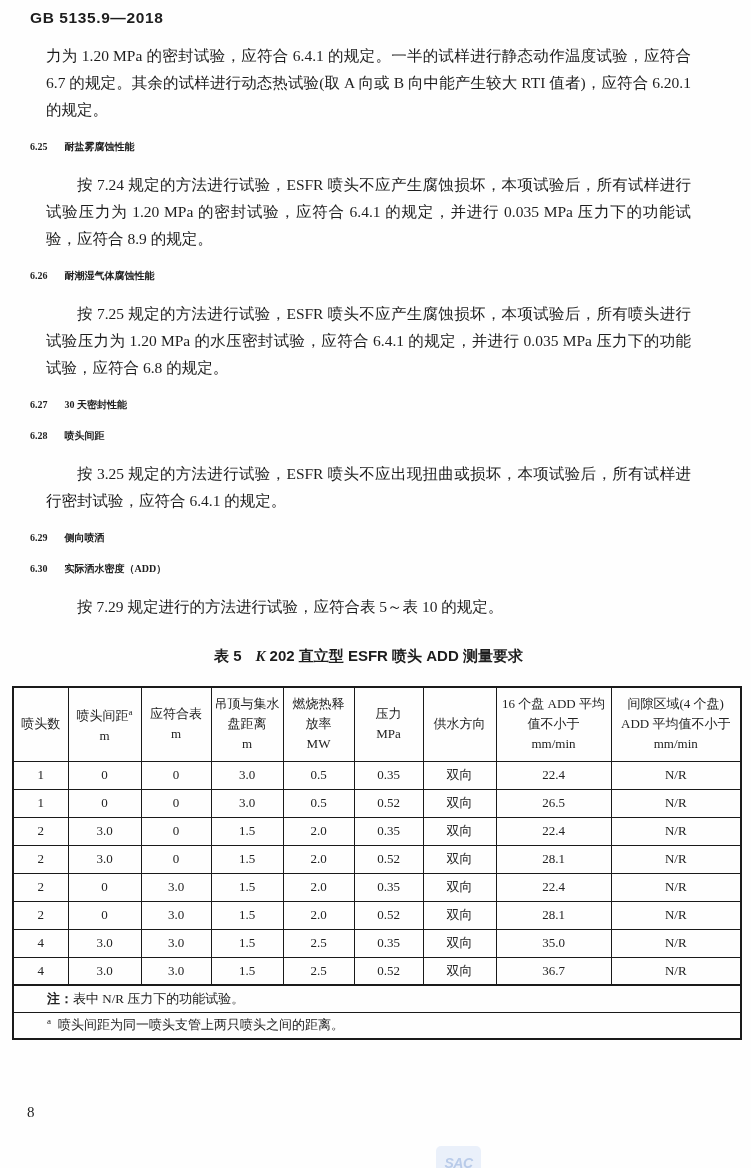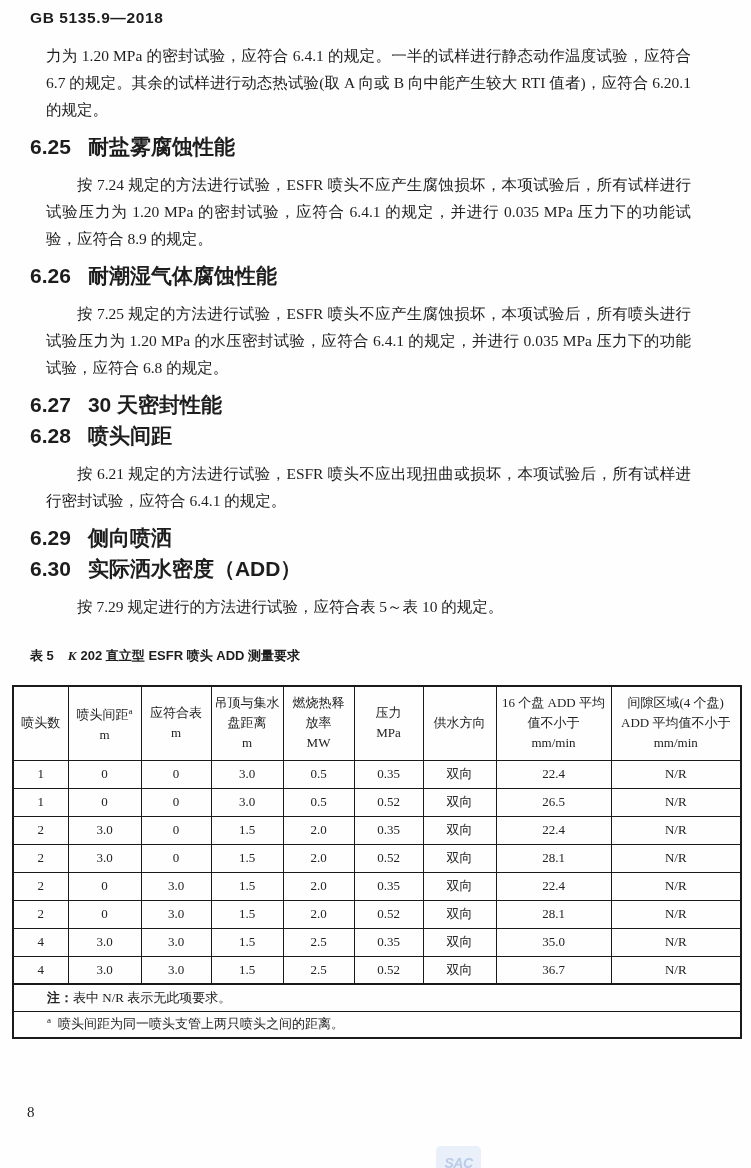--- a/index.html
+++ b/index.html
@@ -25,32 +25,33 @@
   }
 
   .para {
     line-height: 27px;
     text-align: justify;
     margin: 16px;
   }
   .para.indent { text-indent: 2em; }
 
   .sec-heading {
-    font-family: Liberation Sans, sans-serif;
-    font-size: 21px;
+    font-family: Liberation Serif, serif;
+    font-size: 10px;
     font-weight: bold;
     line-height: 16px;
     margin: 15px 0 13px 0;
   }
   .sec-heading .sec-num { margin-right: 17px; }
 
   .tbl-caption {
     font-family: "Liberation Sans", "DejaVu Sans", sans-serif;
-    font-size: 13px;
-    font-weight: bold;
+    font-size: 15px;
+    font-weight: bold;
+    text-align: center;
     margin: 27px 0 0 0;
     line-height: 17px;
   }
   .tbl-caption .cap-prefix { margin-right: 14px; }
   .tbl-caption .cap-k { font-family: "Liberation Serif", serif; font-style: italic; margin-right: 4px; }
 
   table.add-table {
     border-collapse: collapse;
     table-layout: fixed;
     width: 728px;
@@ -125,21 +126,21 @@
   </h3>
   <p class="para indent">按 7.25 规定的方法进行试验，ESFR 喷头不应产生腐蚀损坏，本项试验后，所有喷头进行试验压力为 1.20 MPa 的水压密封试验，应符合 6.4.1 的规定，并进行 0.035 MPa 压力下的功能试验，应符合 6.8 的规定。</p>
 
   <h3 class="sec-heading">
     <span class="sec-num">6.27</span><span>30 天密封性能</span>
   </h3>
 
   <h3 class="sec-heading">
     <span class="sec-num">6.28</span><span>喷头间距</span>
   </h3>
-  <p class="para indent">按 6.21 规定的方法进行试验，ESFR 喷头不应出现扭曲或损坏，本项试验后，所有试样进行密封试验，应符合 6.4.1 的规定。</p>
+  <p class="para indent">按 3.25 规定的方法进行试验，ESFR 喷头不应出现扭曲或损坏，本项试验后，所有试样进行密封试验，应符合 6.4.1 的规定。</p>
 
   <h3 class="sec-heading">
     <span class="sec-num">6.29</span><span>侧向喷洒</span>
   </h3>
 
   <h3 class="sec-heading">
     <span class="sec-num">6.30</span><span>实际洒水密度（ADD）</span>
   </h3>
   <p class="para indent">按 7.29 规定进行的方法进行试验，应符合表 5～表 10 的规定。</p>
 
@@ -257,21 +258,21 @@
           <td>1.5</td>
           <td>2.5</td>
           <td>0.52</td>
           <td>双向</td>
           <td>36.7</td>
           <td>N/R</td>
         </tr>
       </tbody>
     <tbody>
       <tr class="note-row">
-        <td colspan="9"><span class="note-label">注：</span><span>表中 N/R 表示无此项要求。</span></td>
+        <td colspan="9"><span class="note-label">注：</span><span>表中 N/R 压力下的功能试验。</span></td>
       </tr>
       <tr class="footnote-row">
         <td colspan="9"><sup>a</sup><span>喷头间距为同一喷头支管上两只喷头之间的距离。</span></td>
       </tr>
     </tbody>
   </table>
 
 </div>
 
 <div class="page-num">8</div>

